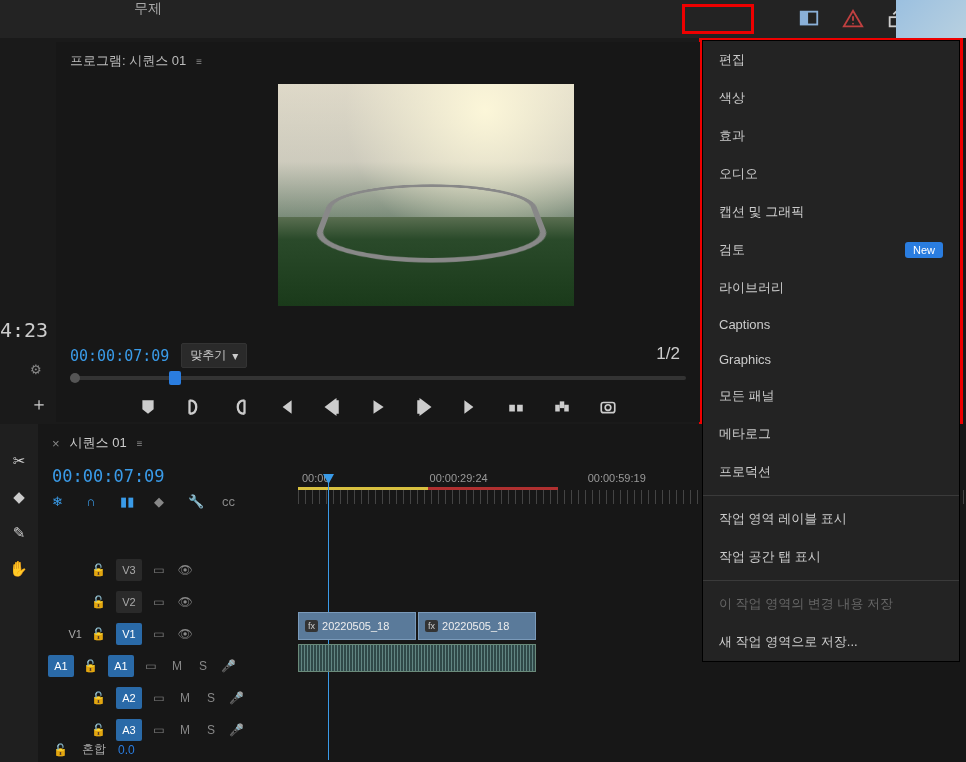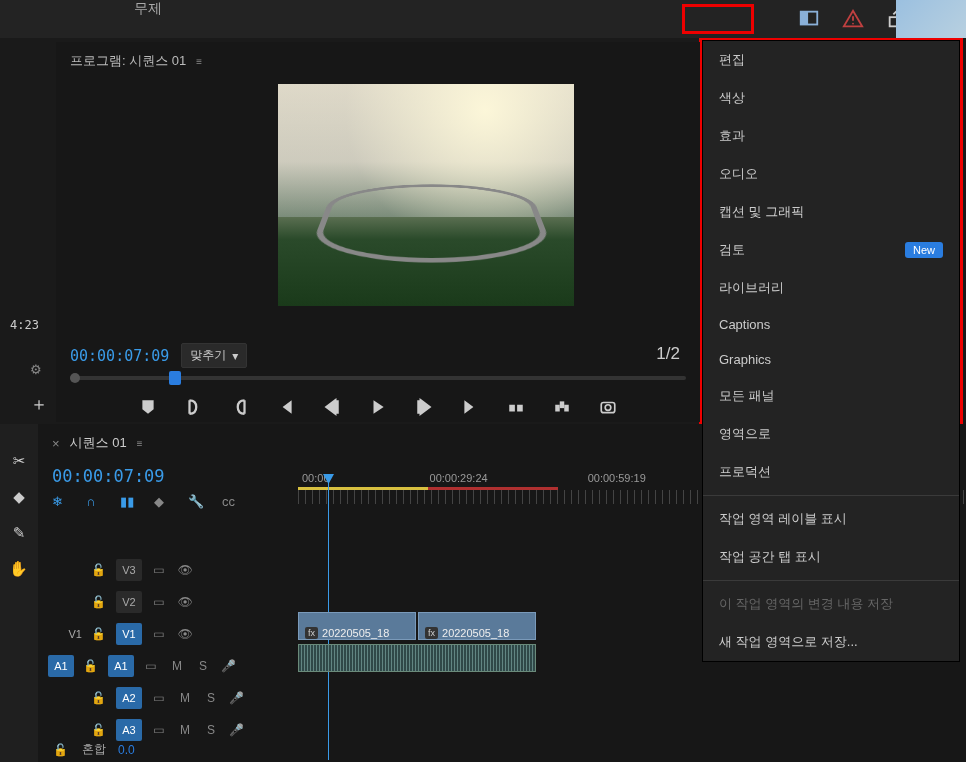--- a/index.html
+++ b/index.html
@@ -28,21 +28,21 @@
 .scrubber { position: absolute; left: 14px; bottom: 30px; right: 14px; height: 16px; }
 .scrubber-track { height: 4px; background: #333; border-radius: 2px; position: relative; }
 .scrubber-handle { position: absolute; top: -5px; left: 16%; width: 12px; height: 14px; background: #2a7de0; border-radius: 2px; }
 .scrubber-dot { position: absolute; left: 0; top: -3px; width: 10px; height: 10px; background: #555; border-radius: 50%; }
 
 .transport { position: absolute; left: 0; bottom: 0; width: 100%; height: 30px; display: flex; align-items: center; justify-content: center; gap: 28px; }
 .transport .ctrl { width: 18px; height: 18px; color: #ccc; cursor: pointer; display: flex; align-items: center; justify-content: center; }
 
 .half-label { position: absolute; right: 20px; bottom: 58px; color: #ccc; font-size: 17px; }
 
-.left-strip-tc { position: absolute; left: 0; top: 318px; color: #ccc; font-size: 12px; font-family: monospace; margin-left: 10px; }
+.left-strip-tc { position: absolute; left: 0; top: 318px; color: #ccc; font-size: 20px; font-family: monospace; }
 .left-gear { position: absolute; left: 30px; top: 362px; color: #888; }
 .left-plus { position: absolute; left: 30px; top: 392px; color: #ccc; font-size: 18px; }
 .left-ruler { position: absolute; left: 0; top: 346px; width: 50px; height: 10px; }
 
 .timeline-panel { position: absolute; left: 38px; top: 424px; right: 0; bottom: 0; background: #171717; }
 .timeline-header { padding: 10px 14px; display: flex; align-items: center; gap: 10px; color: #ccc; font-size: 13px; }
 .close-x { color: #888; cursor: pointer; }
 .timeline-tc { color: #3a9be8; font-family: monospace; font-size: 17px; padding: 0 14px; margin-top: 4px; }
 .timeline-tools { display: flex; gap: 16px; padding: 8px 14px; align-items: center; }
 .tool { width: 18px; height: 18px; color: #888; cursor: pointer; }
@@ -57,21 +57,21 @@
 .playhead::before { content:""; position:absolute; top:-6px; left:-5px; width:11px; height:10px; background:#3a9be8; clip-path: polygon(0 0,100% 0,50% 100%); }
 
 .tracks { position: absolute; left: 14px; top: 130px; right: 0; }
 .track-row { height: 32px; display: flex; align-items: center; gap: 8px; }
 .track-btn { width: 26px; height: 22px; background: #2a2a2a; color: #aaa; font-size: 11px; display: flex; align-items: center; justify-content: center; border-radius: 2px; cursor: pointer; }
 .track-btn.blue { background: #2a6aa8; color: #fff; }
 .track-label-left { width: 30px; text-align: right; font-size: 11px; color: #aaa; }
 .lock-icon, .fx-icon, .eye-icon, .mute-icon, .solo-icon, .mic-icon { width: 18px; color: #888; cursor: pointer; font-size: 12px; text-align:center; }
 
 .clips-area { position: absolute; left: 260px; top: 188px; right: 0; }
-.video-clip { position: absolute; top: 0; height: 28px; background: #5a7a9a; border: 1px solid #7a9aba; display: flex; align-items: flex-end; padding: 0 6px; font-size: 11px; color: #eee; gap: 4px; }
+.video-clip { position: absolute; top: 0; height: 28px; background: #5a7a9a; border: 1px solid #7a9aba; display: flex; align-items: center; padding: 0 6px; font-size: 11px; color: #eee; gap: 4px; }
 .audio-clip { position: absolute; top: 32px; height: 28px; background: #4a6a5a; border: 1px solid #6a8a7a; }
 .audio-wave { width:100%; height:100%; background: repeating-linear-gradient(90deg, rgba(30,50,60,0.6) 0 2px, rgba(120,160,170,0.5) 2px 3px); }
 .fx-badge { background: #333; color: #ccc; font-size: 9px; padding: 1px 3px; border-radius: 2px; }
 
 .mix-row { position: absolute; left: 14px; bottom: 4px; display: flex; align-items: center; gap: 12px; font-size: 12px; color: #aaa; }
 .mix-val { color: #2a7de0; }
 
 .left-toolstrip { position: absolute; left: 0; top: 424px; width: 38px; height: 340px; background: #1f1f1f; display: flex; flex-direction: column; align-items: center; gap: 18px; padding-top: 28px; }
 .ts-tool { color: #ccc; cursor: pointer; font-size: 15px; }
 
@@ -348,21 +348,21 @@
   <div class="ws-item">
       <span>Captions</span>
     </div>
   <div class="ws-item">
       <span>Graphics</span>
     </div>
   <div class="ws-item">
       <span>모든 패널</span>
     </div>
   <div class="ws-item">
-      <span>영역으로</span>
+      <span>메타로그</span>
     </div>
   <div class="ws-item">
       <span>프로덕션</span>
     </div>
   <div class="ws-sep"></div>
   <div class="ws-item">
       <span>작업 영역 레이블 표시</span>
     </div>
   <div class="ws-item">
       <span>작업 공간 탭 표시</span>

